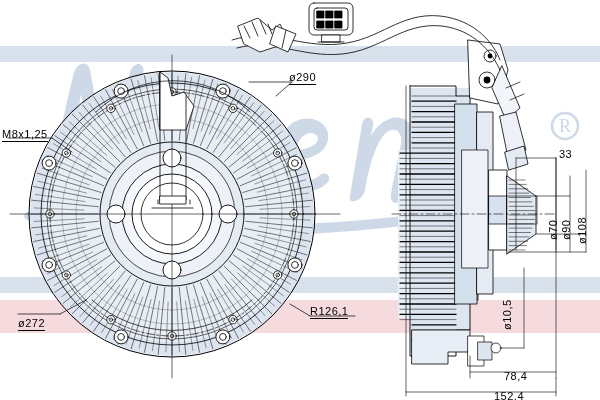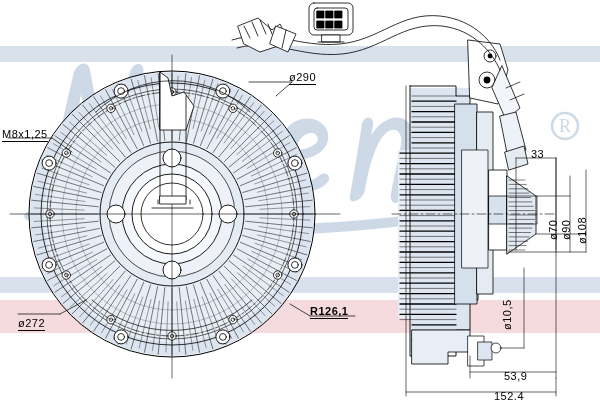--- a/index.html
+++ b/index.html
@@ -542,23 +542,23 @@
         <line x1="556" y1="378" x2="556" y2="396"></line>
         <line x1="406" y1="392" x2="556" y2="392"></line>
       </g>
     </g>
   </svg>
 
   <div id="labels">
       <div class="dim-label ul" style="left: 2px; top: 128px; text-align: center;">M8x1,25</div>
       <div class="dim-label ul" style="left: 249px; top: 71px; margin-left: 40px;">ø290</div>
       <div class="dim-label ul" style="left: 18px; top: 317px;">ø272</div>
-      <div class="dim-label ul" style="left: 310px; top: 305px; font-weight: bold;">R126,1</div>
-      <div class="dim-label" style="left: 531px; top: 148px;">33</div>
+      <div class="dim-label ul" style="left: 310px; top: 305px;">R126,1</div>
+      <div class="dim-label" style="left: 559px; top: 148px;">33</div>
       <div class="dim-label vert" style="left: 559px; top: 228px;">ø70</div>
       <div class="dim-label vert" style="left: 572px; top: 228px;">ø90</div>
       <div class="dim-label vert" style="left: 588px; top: 232px;">ø108</div>
       <div class="dim-label vert" style="left: 513px; top: 318px;">ø10,5</div>
-      <div class="dim-label" style="left: 504px; top: 370px;">53,9</div>
+      <div class="dim-label" style="left: 504px; top: 370px;">78,4</div>
       <div class="dim-label" style="left: 494px; top: 390px;">152,4</div>
     </div>
 
 </div>
 
 </body></html>

